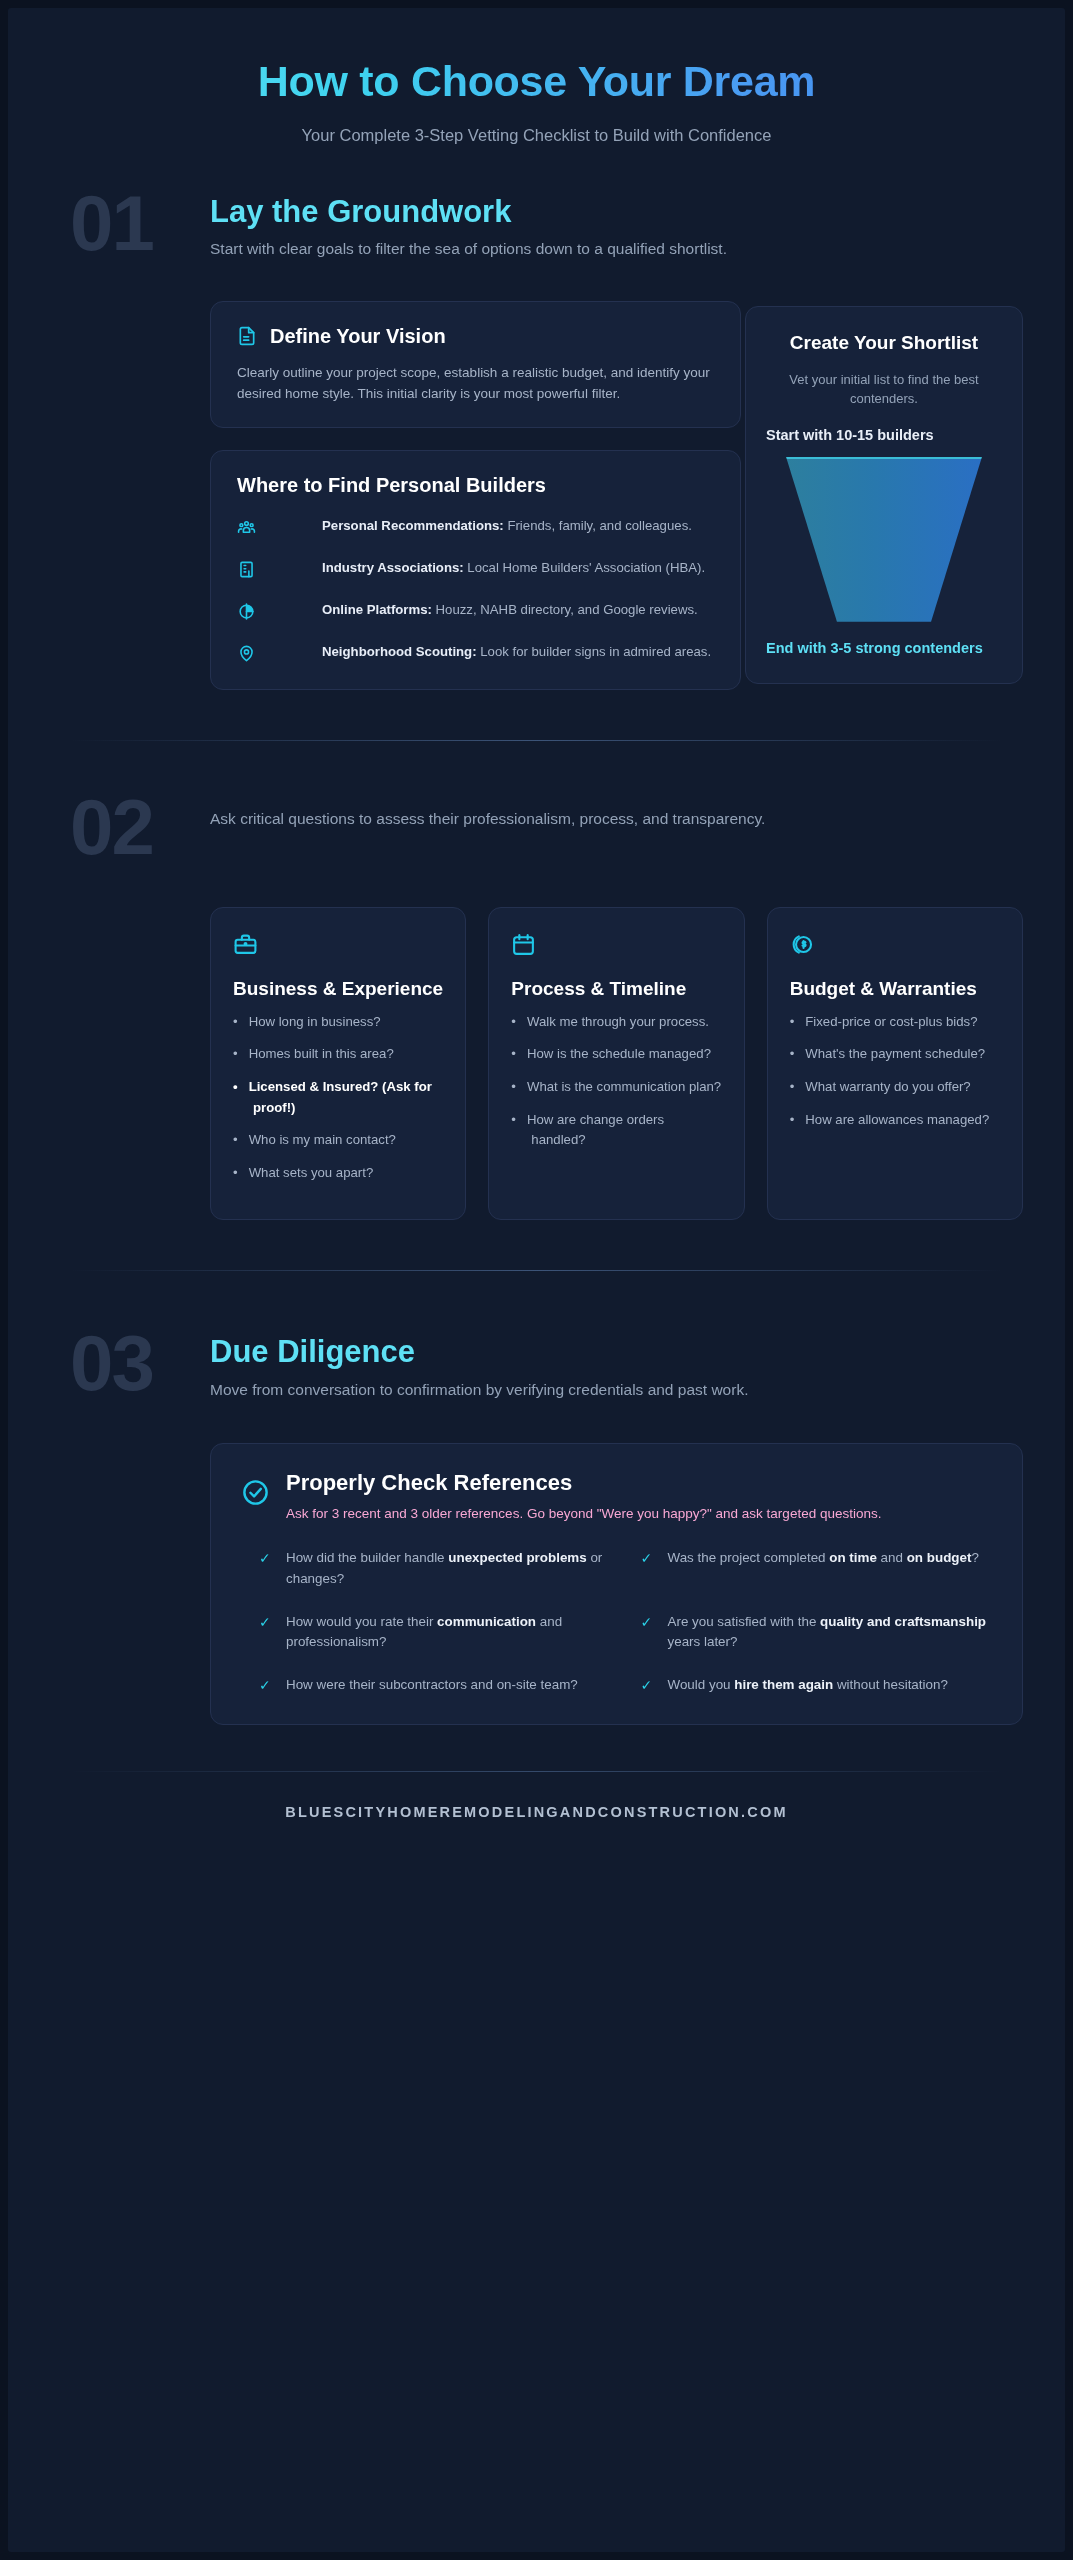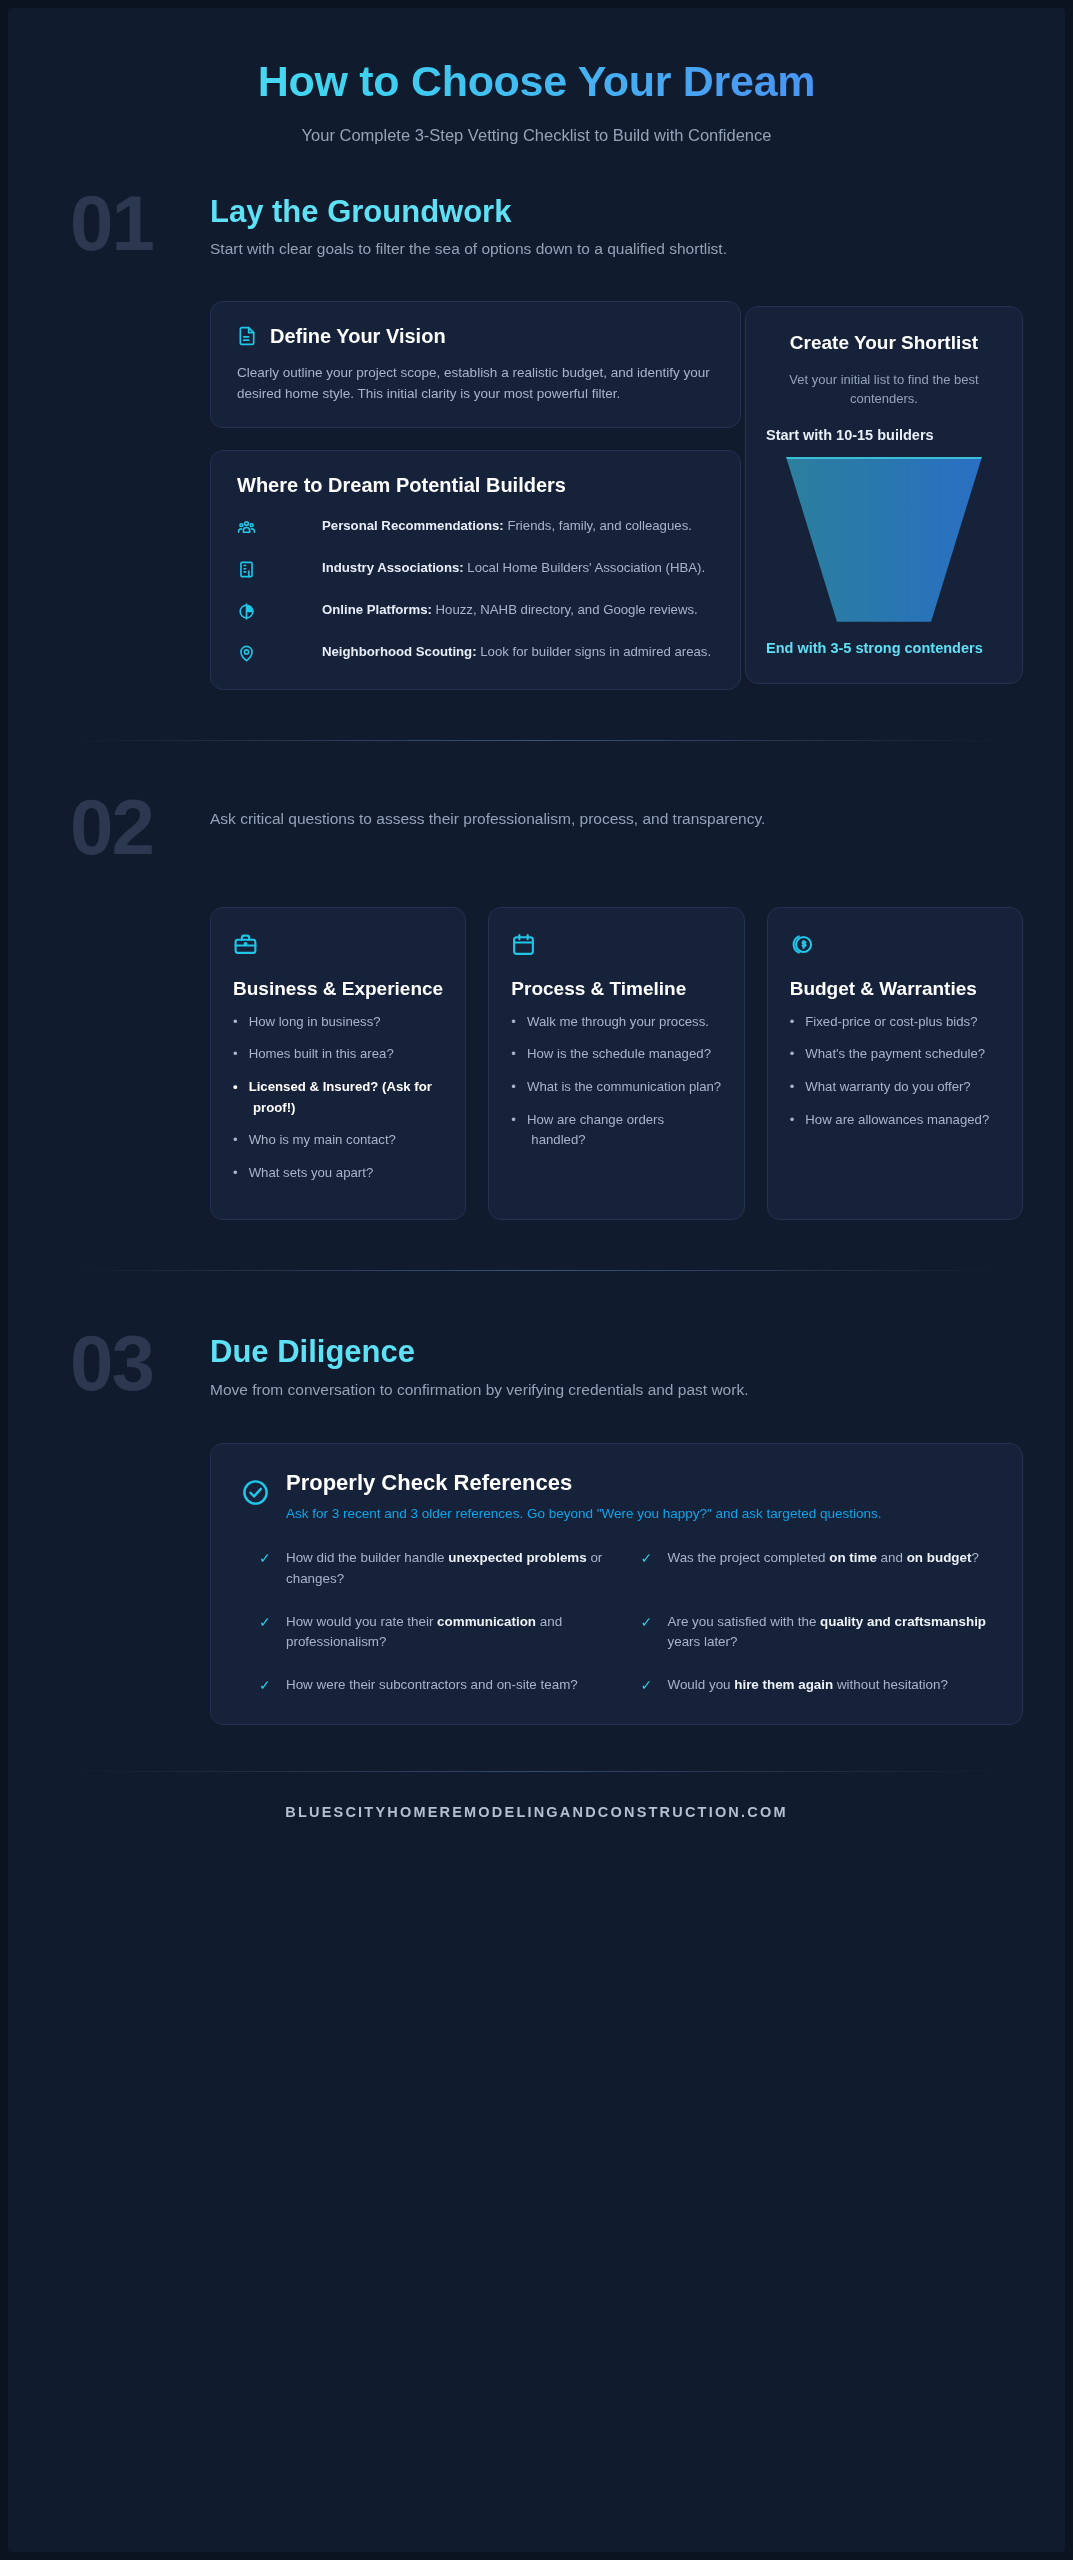--- a/index.html
+++ b/index.html
@@ -177,21 +177,21 @@
   .q-list li::before { content: "•"; padding-right: 11px; color: #a7b4c8; }
   .q-list li.strong { color: #ffffff; font-weight: bold; }
   .q-list li.strong::before { color: #ffffff; }
 
   
   .ref-wrap { margin-top: 22px; padding-left: 160px; }
   .ref-card { padding: 26px 30px 28px; }
   .ref-head { display: flex; gap: 16px; align-items: flex-start; }
   .ref-check { color: #1fc7e8; flex: 0 0 auto; padding-top: 8px; }
   .ref-title { font-size: 22px; font-weight: bold; color: #fff; line-height: 1.2; }
-  .ref-sub { margin-top: 7px; font-size: 13.5px; line-height: 1.5; color: #0ea5e9; }
+  .ref-sub { margin-top: 7px; font-size: 13.5px; line-height: 1.5; color: #f9a8d4; }
 
   .ref-grid {
     margin-top: 24px;
     display: grid;
     grid-template-columns: 1fr 1fr;
     column-gap: 30px;
     row-gap: 22px;
     padding-left: 18px;
   }
   .ref-item { display: flex; gap: 13px; align-items: flex-start; }
@@ -244,21 +244,21 @@
                     <line x1="8" y1="13" x2="14" y2="13"></line>
                     <line x1="8" y1="17" x2="14" y2="17"></line>
                 </svg>
               </span>
               <div class="card-title">Define Your Vision</div>
             </div>
             <div class="card-body">Clearly outline your project scope, establish a realistic budget, and identify your desired home style. This initial clarity is your most powerful filter.</div>
           </div>
 
           <div class="card">
-            <div class="card-title">Where to Dream Potential Builders</div>
+            <div class="card-title">Where to Find Personal Builders</div>
             <div class="src-list">
 
               <div class="src-item">
                 <span class="src-ico">
                   <svg width="19" height="19" viewBox="0 0 24 24" fill="none" stroke="currentColor" stroke-width="2" stroke-linecap="round" stroke-linejoin="round">
                     <circle cx="12" cy="7" r="2.3"></circle>
                       <circle cx="5.5" cy="9" r="1.8"></circle>
                       <circle cx="18.5" cy="9" r="1.8"></circle>
                     <path d="M8 18v-2a4 4 0 0 1 8 0v2z"></path>
                       <path d="M2 18v-1.5a3 3 0 0 1 4-2.6"></path>

